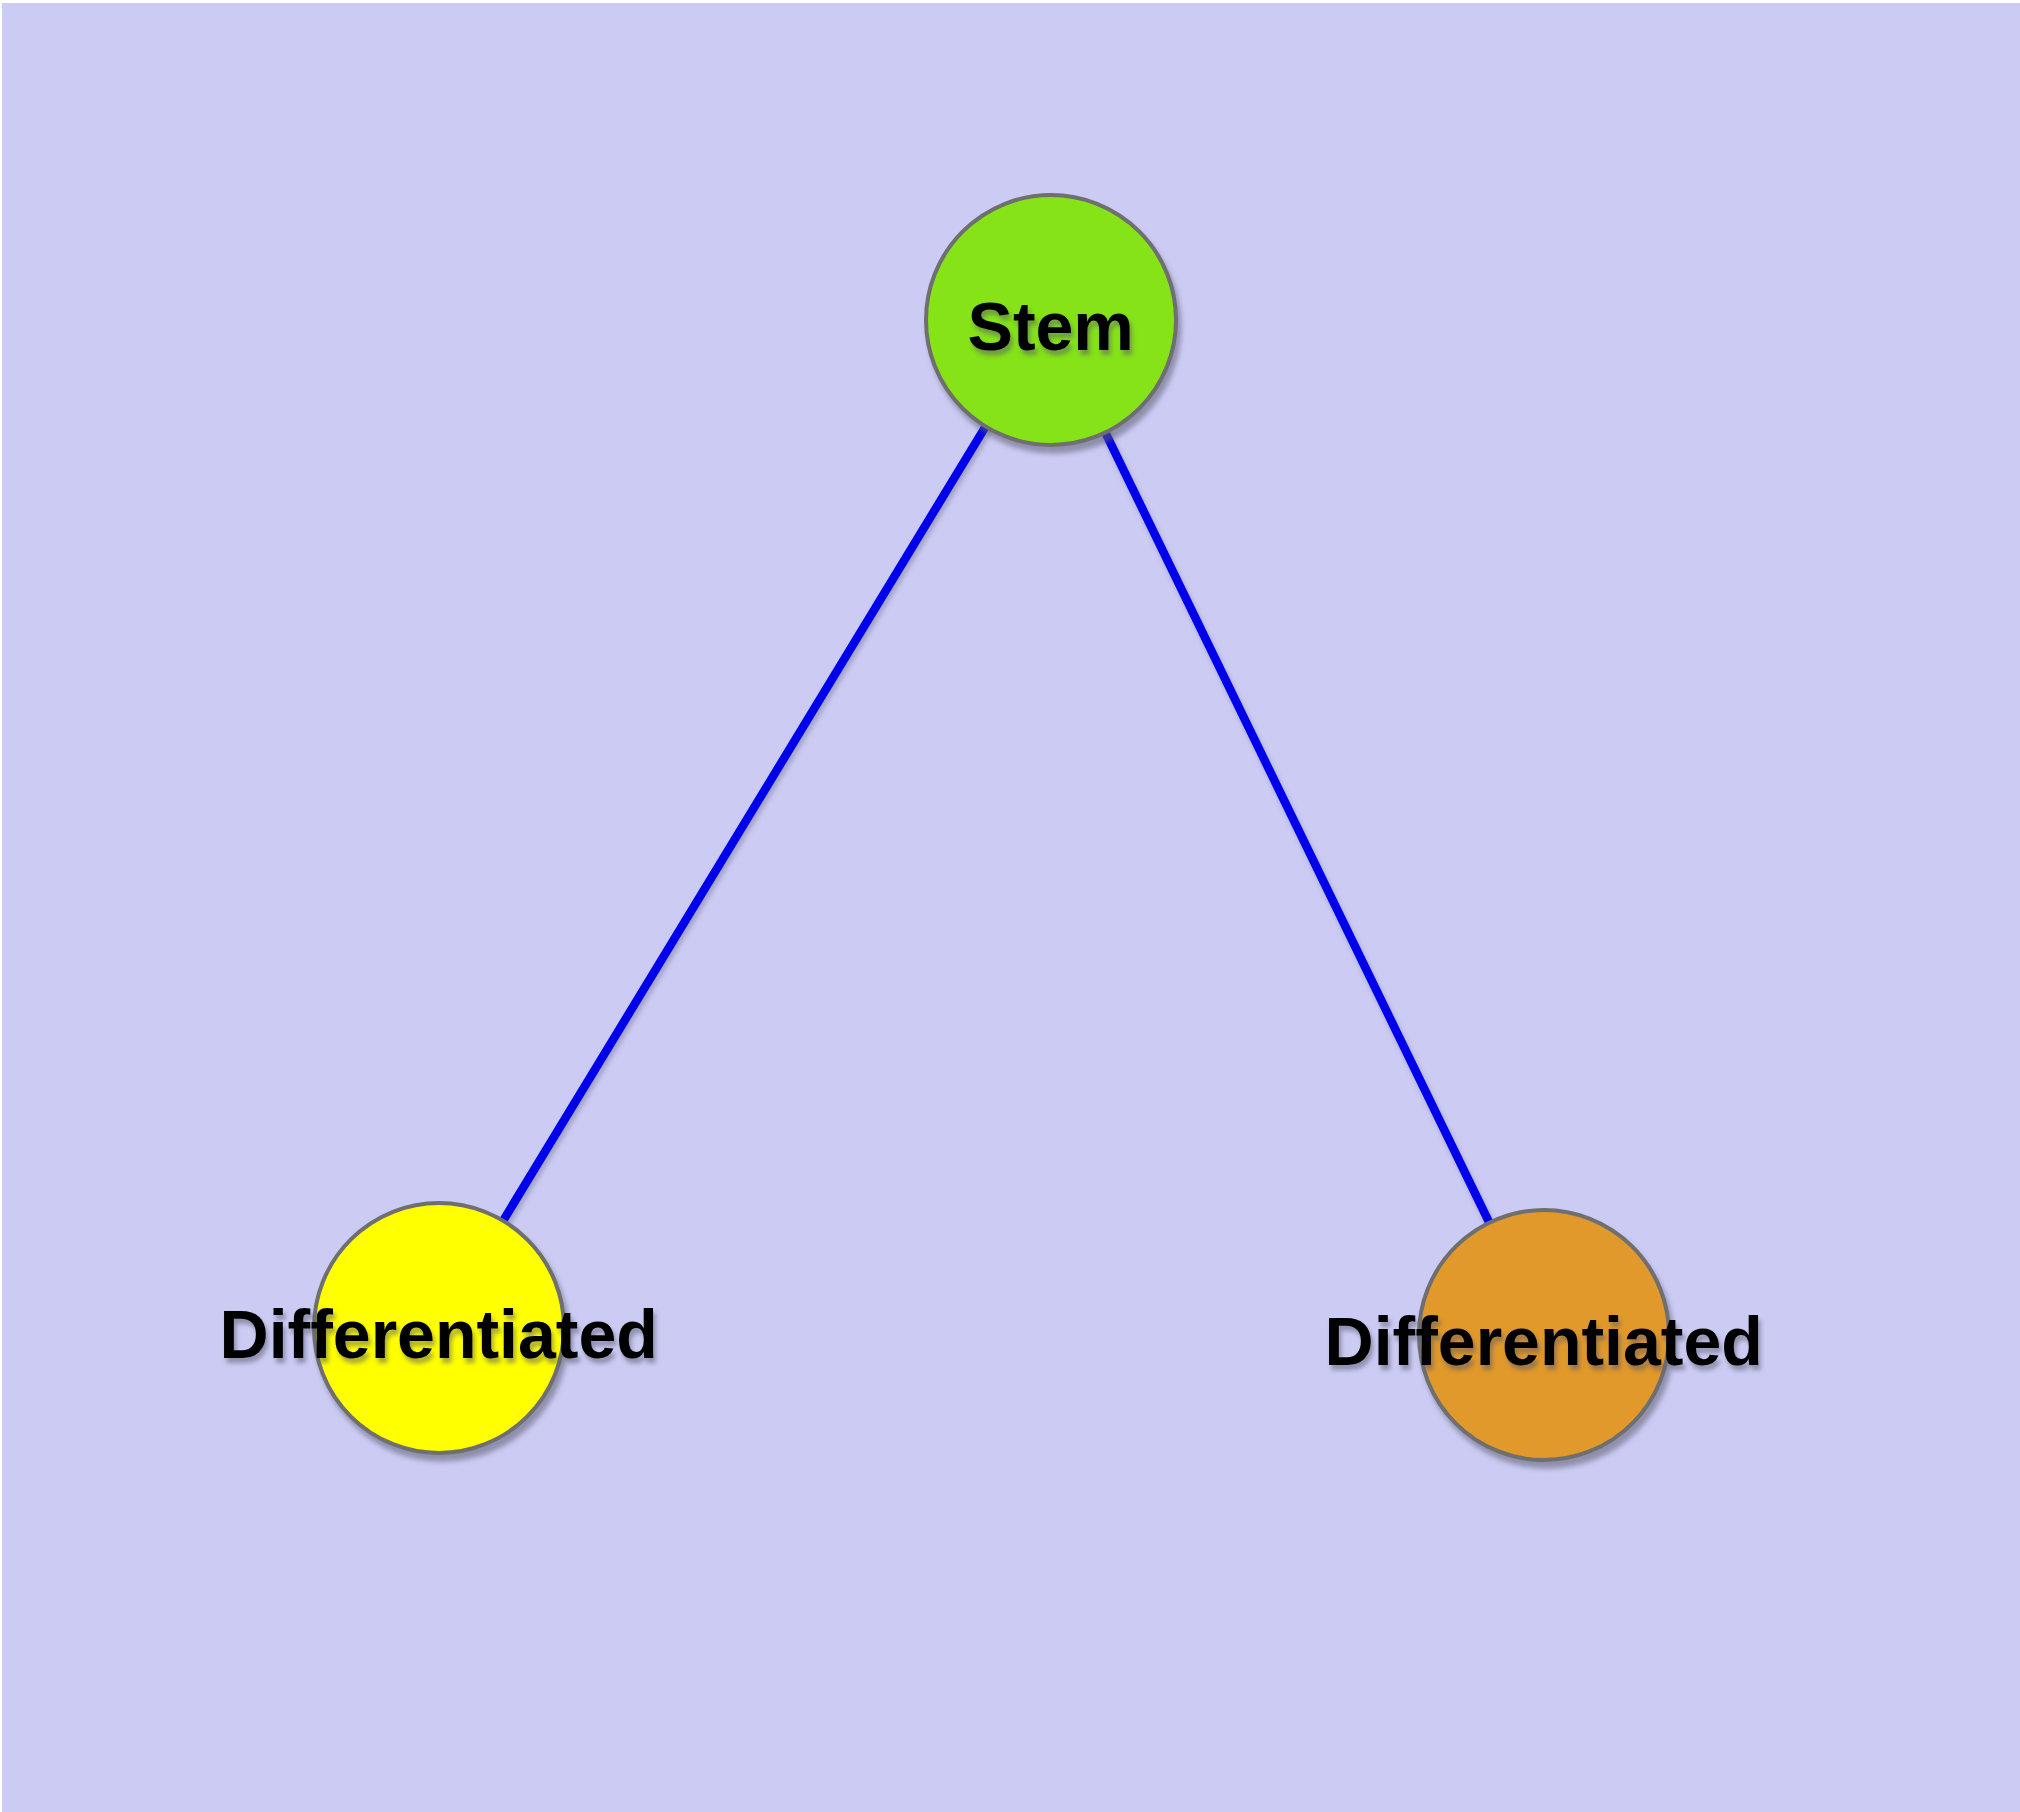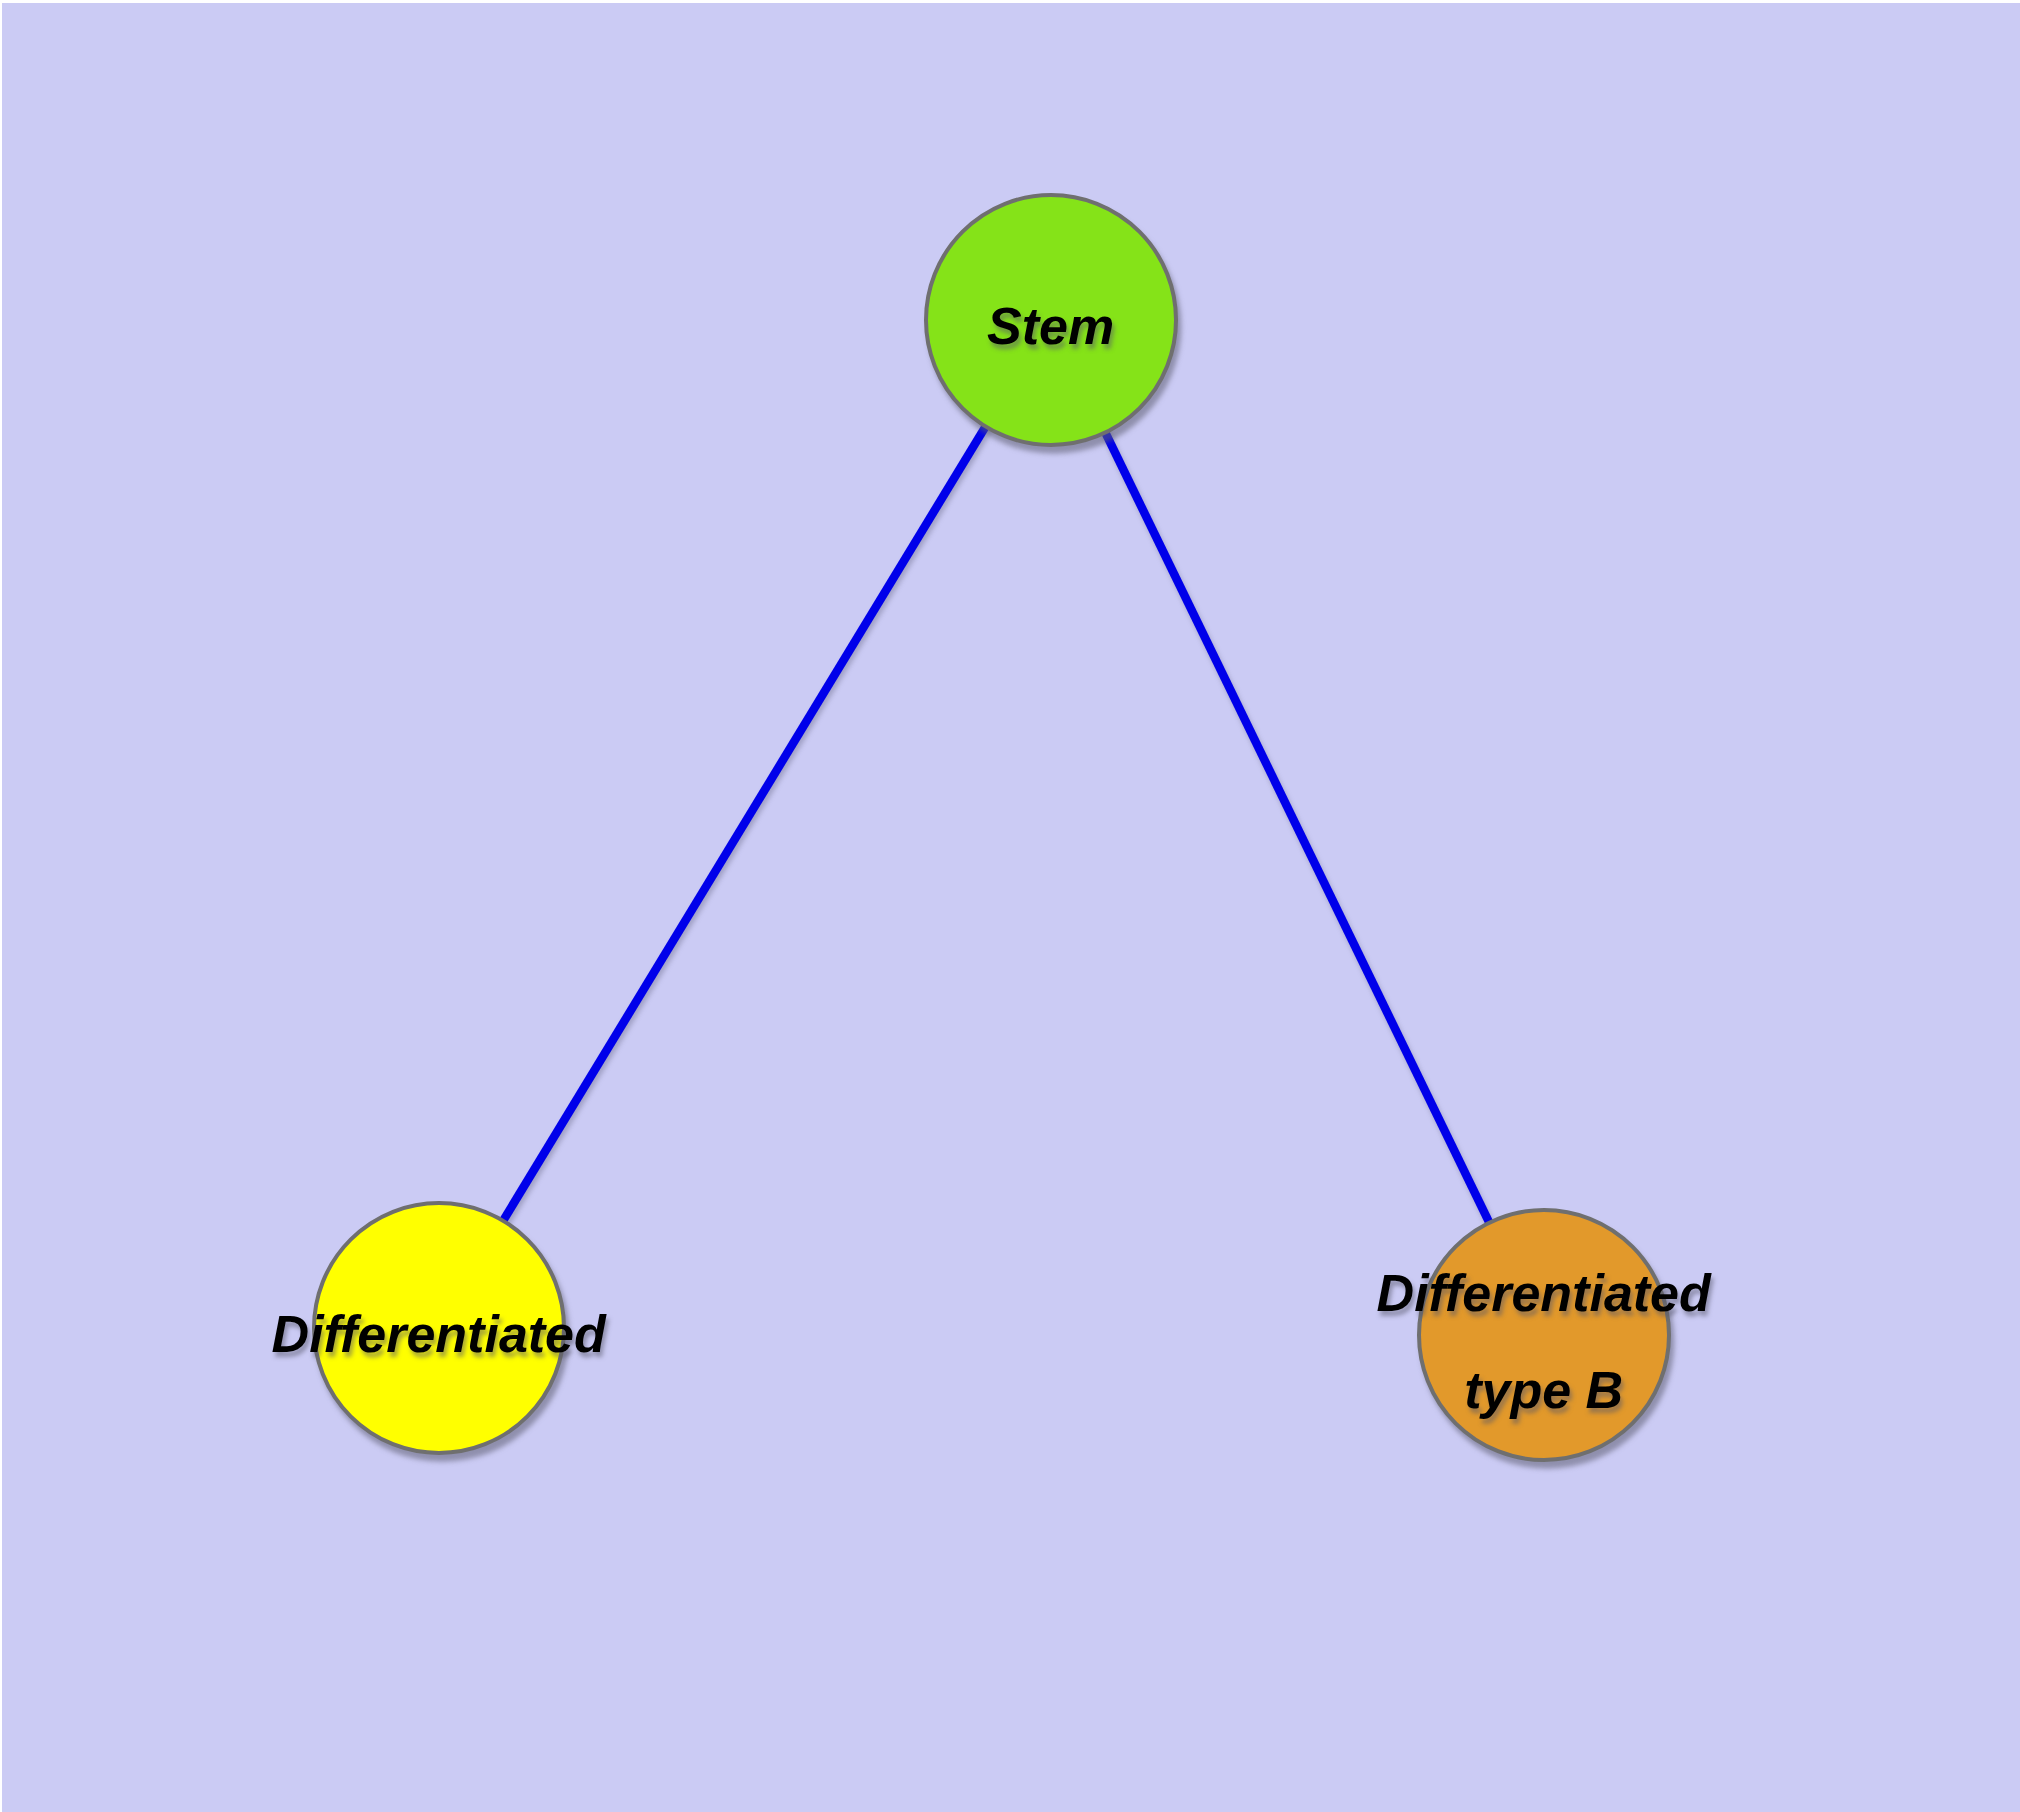--- a/index.html
+++ b/index.html
@@ -32,29 +32,28 @@
     border-style: solid;
     border-radius: 50%;
     display: flex;
     align-items: center;
     justify-content: center;
     box-shadow: 3.4px 6.8px 5.1px rgba(95, 95, 115, 0.55);
   }
   .label {
     display: flex;
     flex-direction: column;
-    align-items: center;
+    align-items: flex-start;
     transform: translateY(6.8px);
     font-family: "Liberation Sans", sans-serif;
     font-weight: bold;
-    font-size: 52px;
+    font-size: 68px;
     line-height: 97px;
     color: #000000;
     text-shadow: 2.5px 5.1px 4.2px rgba(85, 85, 105, 0.5);
-    font-style: italic;
   }
   .label .line {
     display: block;
     white-space: nowrap;
     text-align: center;
   }
 </style>
 </head>
 <body>
 
@@ -73,18 +72,17 @@
 
   <div class="node" style="left: 310px; top: 1198px; width: 254px; height: 254px; background: rgb(255, 255, 0); border-color: rgb(111, 111, 111); border-width: 4.2px;">
     <div class="label" style="color: rgb(0, 0, 0);">
       <span class="line">Differentiated</span>
     </div>
   </div>
 
   <div class="node" style="left: 1415px; top: 1205px; width: 254px; height: 254px; background: rgb(226, 153, 43); border-color: rgb(111, 111, 111); border-width: 4.2px;">
     <div class="label" style="color: rgb(0, 0, 0);">
       <span class="line">Differentiated</span>
-      <span class="line">type B</span>
     </div>
   </div>
 
 </div>
 
 
 </body></html>

